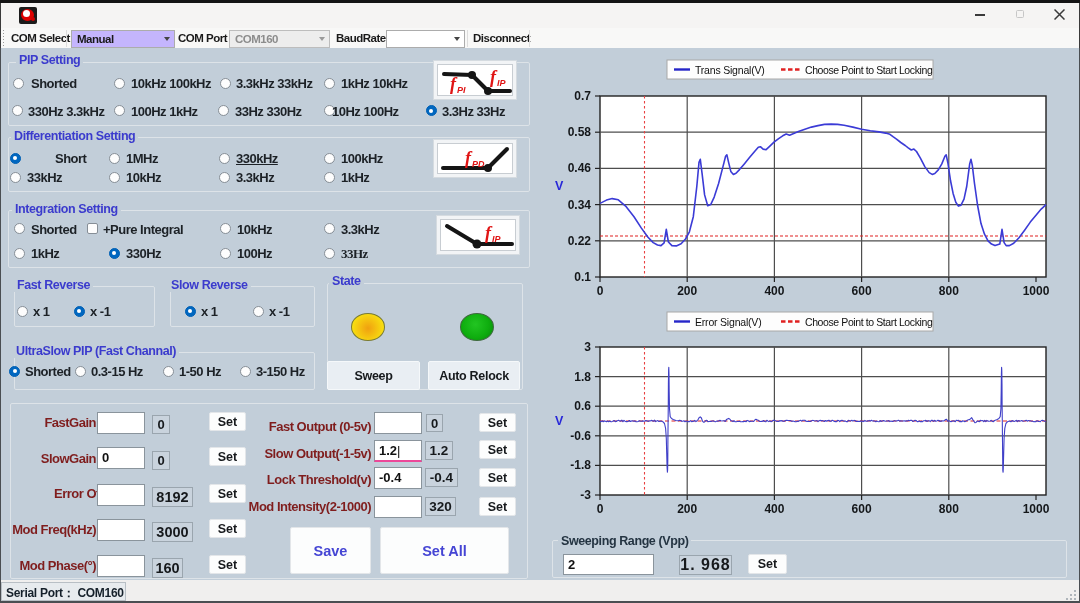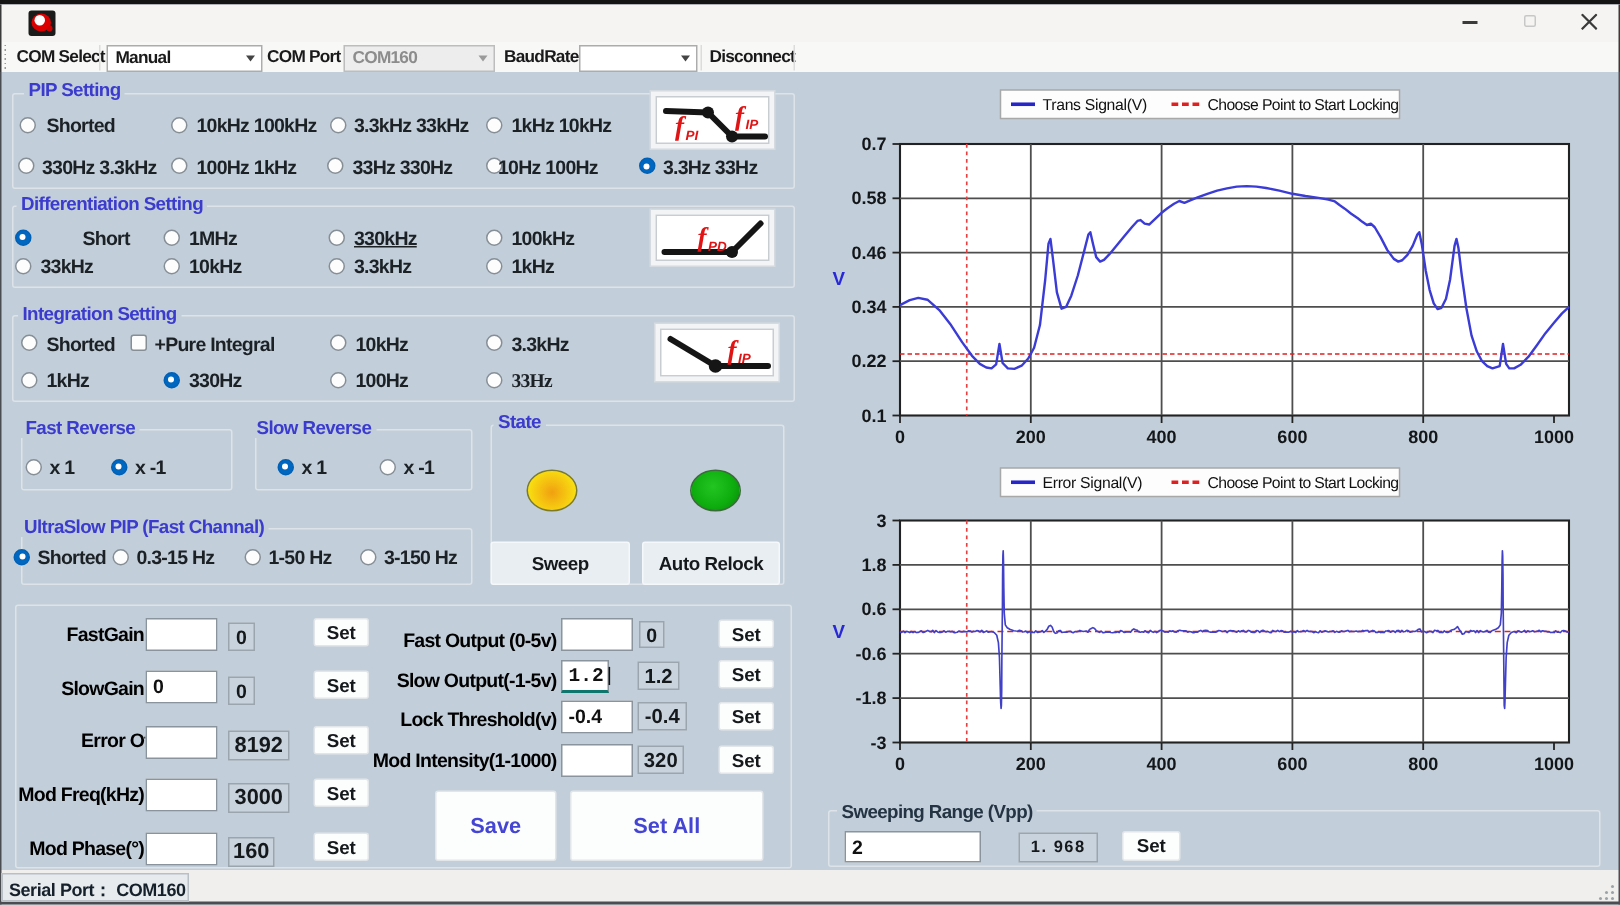--- a/index.html
+++ b/index.html
@@ -17,21 +17,21 @@
 .gtitle { position:absolute; color:#3b3bcd; font-size:12.5px; letter-spacing:-0.4px; font-weight:700; background:#c2ced9; padding:0 3px; line-height:13px; }
 .rlbl { position:absolute; font-size:13px; letter-spacing:-0.5px; font-weight:600; color:#1c2126; white-space:nowrap; }
 .radio { position:absolute; width:11px; height:11px; border-radius:50%; background:#fdfdfd; border:1px solid #868e96; }
 .radio.sel { background:#0067c0; border:1px solid #0060b5; }
 .radio.sel::after { content:""; position:absolute; left:2.5px; top:2.5px; width:4px; height:4px; border-radius:50%; background:#fff; }
 .chk { position:absolute; width:11px; height:11px; background:#fdfdfd; border:1px solid #868e96; border-radius:2px; }
 .icbox { position:absolute; background:#fff; border:1px solid #c8cdd2; box-shadow:0 0 0 3px #f2f4f6, 0 0 0 4px #d5dbe0; }
 .inp { position:absolute; background:#fff; border:1px solid #8a949c; font-size:13px; font-weight:600; color:#111; padding:2px 4px; line-height:16px; }
 .vbox { position:absolute; background:#c9d3dd; border:1px solid #9aa5ae; font-size:13.5px; font-weight:600; color:#16191c; text-align:center; line-height:18px; }
 .btn { position:absolute; background:#fcfdfd; border:1px solid #e3e6e9; border-radius:2px; text-align:center; font-size:13px; font-weight:600; color:#16191c; }
-.flbl { position:absolute; font-size:13px; letter-spacing:-0.5px; font-weight:600; color:#000000; text-align:right; white-space:nowrap; }
+.flbl { position:absolute; font-size:13px; letter-spacing:-0.5px; font-weight:600; color:#7f1d1d; text-align:right; white-space:nowrap; }
 </style>
 </head>
 <body>
 <div id="win">
   <div class="abs" id="topstrip"></div>
   <div class="abs" id="titlebar"></div>
   <div class="abs" id="toolbar"></div>
   <div class="abs" id="client"></div>
   <div class="abs" id="statusbar"></div>
 
@@ -45,21 +45,21 @@
     <div class="abs" style="left:1016px;top:10px;width:8px;height:8px;border:1.2px solid #c7c7c7;border-radius:1.5px;"></div>
     <svg class="abs" style="left:1054px;top:9px;" width="11" height="11" viewBox="0 0 11 11">
         <path d="M0.5 0.5 L10.5 10.5 M10.5 0.5 L0.5 10.5" stroke="#3a3a3a" stroke-width="1.5"></path>
       </svg>
   </div>
 
   <div class="abs layer" id="tool-content" style="font-size:11.5px;letter-spacing:-0.5px;font-weight:600;color:#1a1a1a;white-space:nowrap;">
     <div class="abs" style="left:3px;top:30px;width:1px;height:16px;background:repeating-linear-gradient(#9a9a9a 0 1px, #f8f8f7 1px 3px);"></div>
     <div class="abs" style="left:11px;top:32px;">COM Select</div>
     <div class="abs" style="left:66px;top:30px;width:1px;height:17px;background:#dcdcdc;"></div>
-    <div class="abs" style="left:71px;top:29.5px;width:104px;height:18px;background:#ffffff;border:1px solid #acacac;">
+    <div class="abs" style="left:71px;top:29.5px;width:104px;height:18px;background:#c4b5fd;border:1px solid #acacac;">
       <div class="abs" style="left:5px;top:2.5px;">Manual</div>
       <div class="abs" style="left:92px;top:6px;width:0;height:0;border-left:3.5px solid transparent;border-right:3.5px solid transparent;border-top:4.5px solid #444;"></div>
     </div>
     <div class="abs" style="left:178px;top:32px;">COM Port</div>
     <div class="abs" style="left:229px;top:29.5px;width:101px;height:18px;background:#ededed;border:1px solid #bdbdbd;">
       <div class="abs" style="left:5px;top:2.5px;color:#8c8c8c;">COM160</div>
       <div class="abs" style="left:89px;top:6px;width:0;height:0;border-left:3.5px solid transparent;border-right:3.5px solid transparent;border-top:4.5px solid #9a9a9a;"></div>
     </div>
     <div class="abs" style="left:336px;top:32px;">BaudRate</div>
     <div class="abs" style="left:386px;top:29.5px;width:79px;height:18px;background:#fff;border:1px solid #acacac;">
@@ -304,38 +304,38 @@
     <div class="flbl" style="left:0px;top:558px;width:96px;">Mod Phase(°)</div>
     <div class="inp" style="left:97px;top:555px;width:48px;height:22px;"></div>
     <div class="vbox" style="left:152px;top:558px;width:31px;height:20px;font-size:14.5px;">160</div>
     <div class="btn" style="left:209px;top:555px;width:37px;height:19px;line-height:18px;font-size:12.5px;">Set</div>
 
     <div class="flbl" style="left:220px;top:419px;width:151px;">Fast Output (0-5v)</div>
     <div class="inp" style="left:374px;top:412px;width:48px;height:22px;"></div>
     <div class="vbox" style="left:426px;top:414px;width:17px;height:18px;font-size:13px;">0</div>
     <div class="btn" style="left:479px;top:413px;width:37px;height:19px;line-height:18px;font-size:12.5px;">Set</div>
     <div class="flbl" style="left:220px;top:446px;width:151px;">Slow Output(-1-5v)</div>
-    <div class="inp" style="left:374px;top:440px;width:32px;height:22px;border-bottom:2px solid #0f766e;font-family:Liberation Mono, monospace;">1.2<span style="font-weight:400">|</span></div>
+    <div class="inp" style="left:374px;top:440px;width:48px;height:22px;border-bottom:2px solid #ec4899;">1.2<span style="font-weight:400">|</span></div>
     <div class="vbox" style="left:425px;top:441px;width:28px;height:19px;font-size:13.5px;">1.2</div>
     <div class="btn" style="left:479px;top:440px;width:37px;height:19px;line-height:18px;font-size:12.5px;">Set</div>
     <div class="flbl" style="left:220px;top:472px;width:151px;">Lock Threshold(v)</div>
     <div class="inp" style="left:374px;top:467px;width:48px;height:22px;">-0.4</div>
     <div class="vbox" style="left:425px;top:468px;width:33px;height:19px;font-size:13.5px;">-0.4</div>
     <div class="btn" style="left:479px;top:468px;width:37px;height:19px;line-height:18px;font-size:12.5px;">Set</div>
-    <div class="flbl" style="left:220px;top:499px;width:151px;">Mod Intensity(1-1000)</div>
+    <div class="flbl" style="left:220px;top:499px;width:151px;">Mod Intensity(2-1000)</div>
     <div class="inp" style="left:374px;top:496px;width:48px;height:22px;"></div>
     <div class="vbox" style="left:425px;top:497px;width:31px;height:19px;font-size:13.5px;">320</div>
     <div class="btn" style="left:479px;top:497px;width:37px;height:19px;line-height:18px;font-size:12.5px;">Set</div>
     <div class="btn" style="left:290px;top:527px;width:81px;height:47px;line-height:46px;font-size:14.5px;color:#4545d4;font-weight:700;">Save</div>
     <div class="btn" style="left:380px;top:527px;width:129px;height:47px;line-height:46px;font-size:14.5px;color:#4545d4;font-weight:700;">Set All</div>
 
     <div class="gbox" style="left:552px;top:540px;width:515px;height:38px;"></div>
     <div class="abs" style="left:558px;top:534px;font-size:12.5px;letter-spacing:-0.4px;font-weight:700;color:#243442;background:#c2ced9;padding:0 3px;white-space:nowrap;">Sweeping Range (Vpp)</div>
     <div class="inp" style="left:563px;top:554px;width:91px;height:21px;">2</div>
-    <div class="vbox" style="left:679px;top:555px;width:53px;height:20px;font-size:11px;letter-spacing:1px;">1. 968</div>
+    <div class="vbox" style="left:679px;top:555px;width:53px;height:20px;font-size:16px;letter-spacing:1px;">1. 968</div>
     <div class="btn" style="left:748px;top:554px;width:39px;height:20px;line-height:19px;font-size:12.5px;">Set</div>
   </div>
 
   <div class="abs layer" id="status-content">
     <div class="abs" style="left:1px;top:582px;width:125px;height:19px;background:#e7ebee;border:1px solid #b8bfc5;"></div>
     <div class="abs" style="left:6px;top:585px;font-size:12px;letter-spacing:-0.3px;font-weight:600;color:#15202a;white-space:nowrap;">Serial Port：  COM160</div>
     <svg class="abs" style="left:1065px;top:589px;" width="12" height="12" viewBox="0 0 12 12">
       <g fill="#9aa2a8">
           <circle cx="10" cy="2" r="1"></circle>
           <circle cx="10" cy="6" r="1"></circle>

